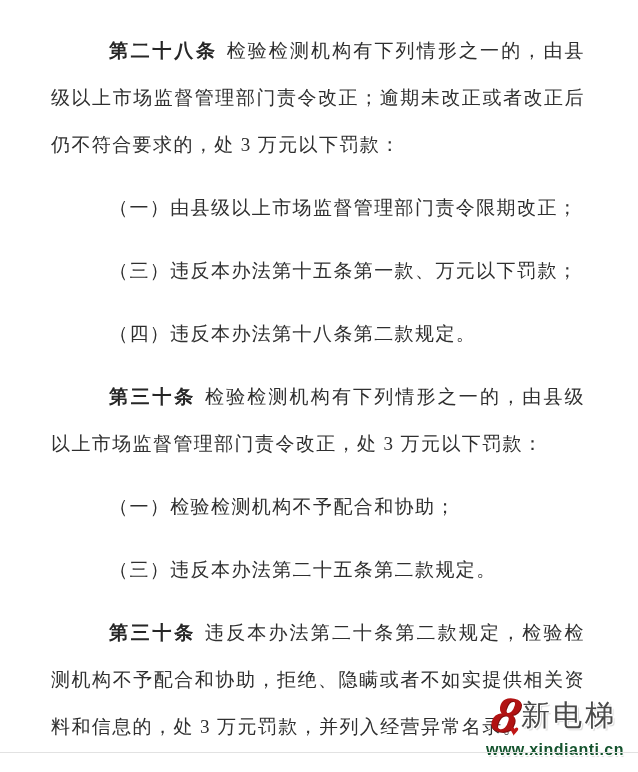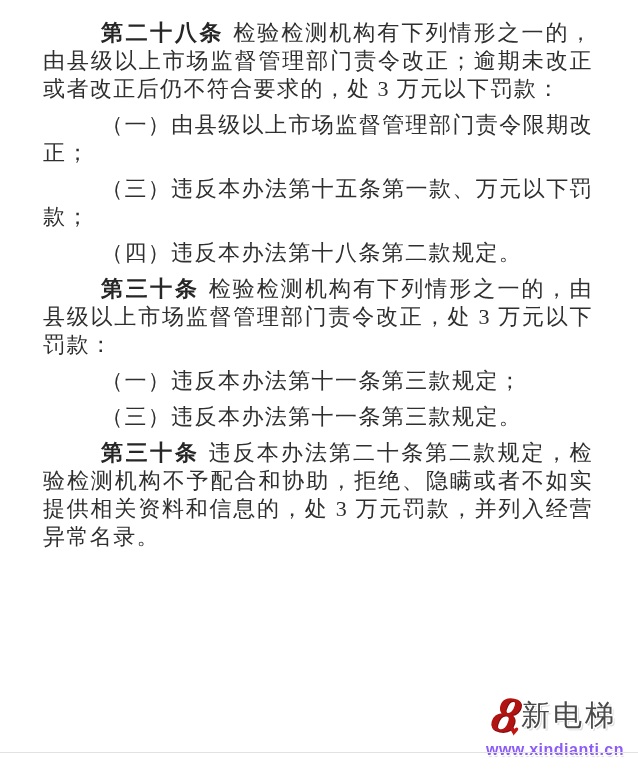--- a/index.html
+++ b/index.html
@@ -16,23 +16,23 @@
     font-family: "Liberation Serif", "DejaVu Serif", serif;
   }
   .doc-content {
     position: absolute;
     left: 35px;
     top: 11px;
     width: 566px;
     color: #2f2f2f;
   }
   .para {
-    margin: 8px;
-    font-size: 22px;
-    line-height: 28px;
+    margin: 16px;
+    font-size: 19px;
+    line-height: 47px;
     letter-spacing: 1.4px;
     text-align: justify;
     text-justify: inter-ideograph;
     text-indent: 58px;
     color: #2f2f2f;
   }
   .art-heading {
     font-weight: bold;
     font-family: "Liberation Sans", "DejaVu Sans", sans-serif;
     color: #262626;
@@ -94,21 +94,21 @@
       -1px -1px 0 #ffffff, 1px -1px 0 #ffffff,
       -1px 1px 0 #ffffff, 1px 1px 0 #ffffff,
       2px 2px 1px #d9d9d9;
   }
   .website-url {
     margin-top: 2px;
     font-family: "Liberation Sans", "DejaVu Sans", sans-serif;
     font-weight: bold;
     font-size: 16px;
     letter-spacing: 0.5px;
-    color: #8b5cf6;
+    color: #14532d;
     text-shadow:
       -1px -1px 0 #ffffff, 1px -1px 0 #ffffff,
       -1px 1px 0 #ffffff, 1px 1px 0 #ffffff,
       1px 2px 1px #d9d9d9;
   }
 </style>
 </head>
 <body>
 
 <div class="page">
@@ -118,22 +118,22 @@
     <p class="para">
       <span class="art-heading">第二十八条</span><span>检验检测机构有下列情形之一的，由县级以上市场监督管理部门责令改正；逾期未改正或者改正后仍不符合要求的，处 3 万元以下罚款：</span>
     </p>
     <p class="para">（一）由县级以上市场监督管理部门责令限期改正；</p>
     <p class="para">（三）违反本办法第十五条第一款、万元以下罚款；</p>
     <p class="para">（四）违反本办法第十八条第二款规定。</p>
 
     <p class="para">
       <span class="art-heading">第三十条</span><span>检验检测机构有下列情形之一的，由县级以上市场监督管理部门责令改正，处 3 万元以下罚款：</span>
     </p>
-    <p class="para">（一）违反本办法第十一条第三款规定；</p>
-    <p class="para">（三）违反本办法第十一条第三款规定。</p>
+    <p class="para">（一）检验检测机构不予配合和协助；</p>
+    <p class="para">（三）违反本办法第二十五条第二款规定。</p>
 
     <p class="para">
       <span class="art-heading">第三十条</span><span>违反本办法第二十条第二款规定，检验检测机构不予配合和协助，拒绝、隐瞒或者不如实提供相关资料和信息的，处 3 万元罚款，并列入经营异常名录。</span>
     </p>
 
 
   </div>
 
   <div class="watermark">
     <div class="wm-row">

